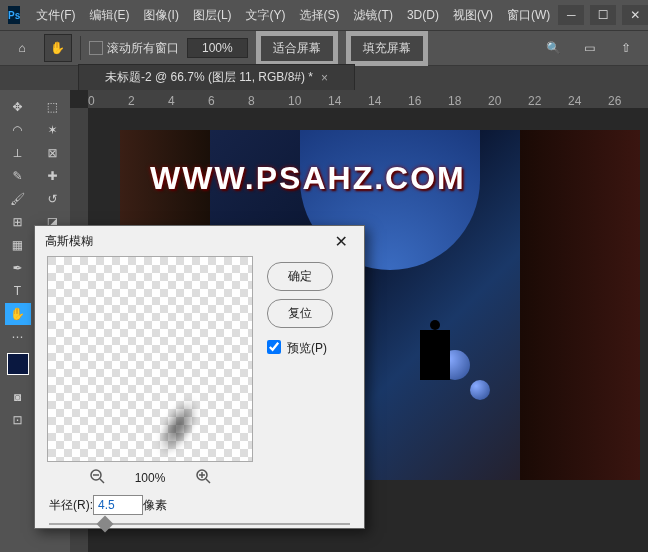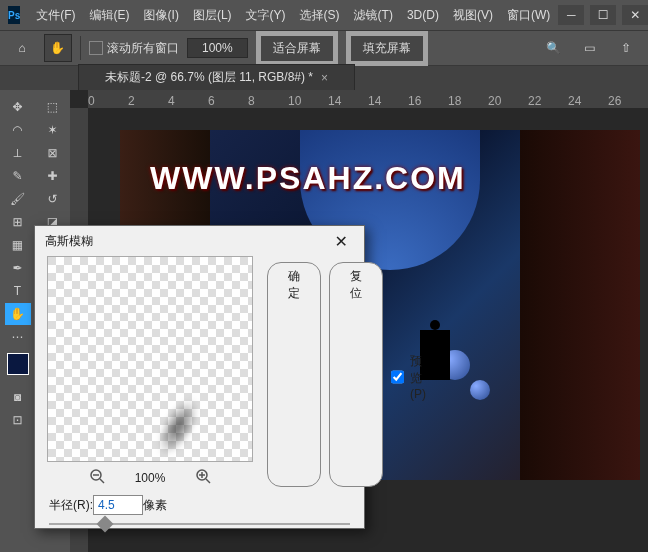--- a/index.html
+++ b/index.html
@@ -37,23 +37,23 @@
 .planet{position:absolute;width:30px;height:30px;border-radius:50%;background:radial-gradient(circle at 30% 30%,#88aaff,#2a4a90)}
 .person{position:absolute;left:300px;top:200px;width:30px;height:50px;background:#000}
 .person:before{content:"";position:absolute;top:-10px;left:10px;width:10px;height:10px;border-radius:50%;background:#000}
 .watermark{position:absolute;top:30px;left:30px;font-size:32px;font-weight:bold;color:#fff;text-shadow:0 0 4px #800,2px 2px 2px #400;letter-spacing:2px}
 .dialog{position:absolute;top:225px;left:34px;width:331px;height:304px;background:#f0f0f0;border:1px solid #666;color:#222;box-shadow:4px 4px 12px rgba(0,0,0,.5)}
 .dlg-title{height:30px;display:flex;align-items:center;justify-content:space-between;padding:0 10px;font-size:13px}
 .dlg-x{cursor:pointer;font-size:16px;padding:2px 6px}
 .dlg-body{display:flex;padding:0 12px;gap:14px}
 .preview{width:206px;height:206px;border:1px solid #aaa;background:repeating-conic-gradient(#fff 0 25%,#ddd 0 50%) 0 0/16px 16px;position:relative}
 .smudge{position:absolute;left:100px;top:140px;width:60px;height:60px;background:radial-gradient(circle,rgba(0,0,0,.6),transparent 70%);filter:blur(4px);transform:rotate(30deg) scaleX(.5)}
-.dlg-btns{display:flex;flex-direction:row;gap:8px;padding-top:6px}
+.dlg-btns{display:flex;flex-direction:column;gap:8px;padding-top:6px}
 .pill{border:1px solid #888;border-radius:14px;padding:5px 20px;text-align:center;cursor:pointer;background:#f0f0f0}
-.chk2{display:flex;align-items:center;gap:6px;margin-top:4px}
+.chk2{display:flex;gap:6px;margin-top:4px}
 .chk2 input{width:14px;height:14px}
 .dlg-zoom{display:flex;align-items:center;justify-content:center;gap:30px;margin-top:6px}
 .zicon{cursor:pointer;color:#555}
 .radius-row{display:flex;align-items:center;gap:0;padding:8px 14px}
 .radius-in{width:50px;border:1px solid #888;padding:2px 4px;background:#fff;color:#1565c0}
 .slider{margin:0 14px;height:2px;background:#aaa;position:relative}
 .slider-thumb{position:absolute;left:50px;top:-5px;width:12px;height:12px;background:#888;transform:rotate(45deg)}
 </style>
 </head>
 <body>

